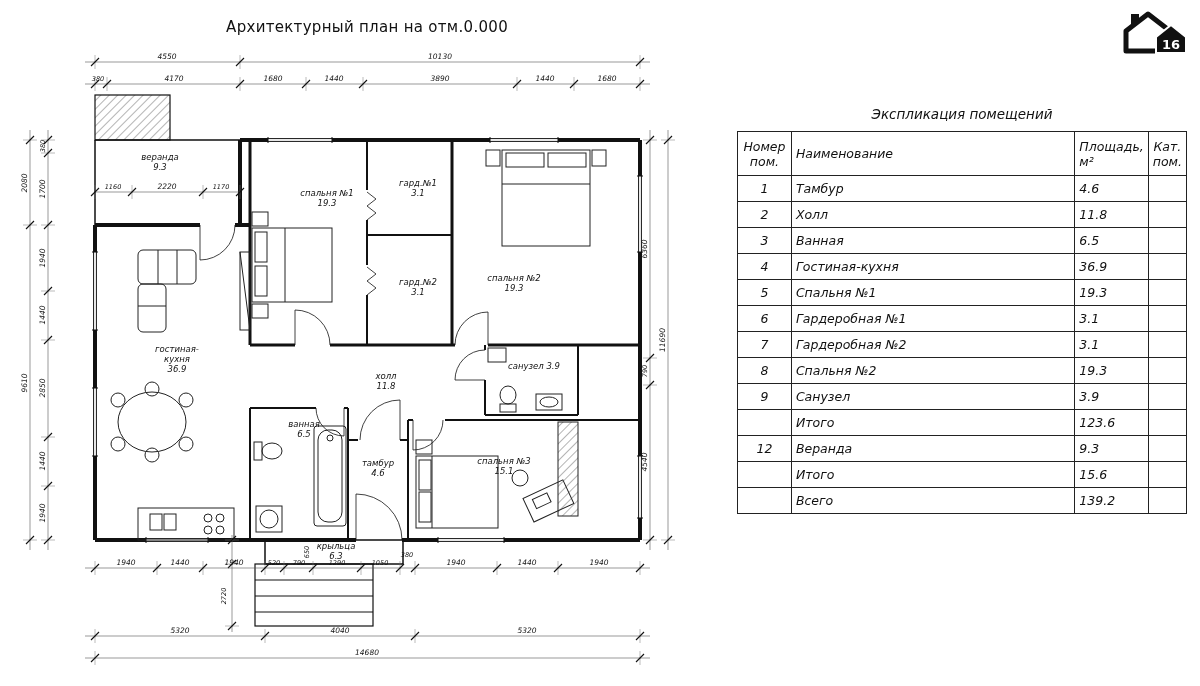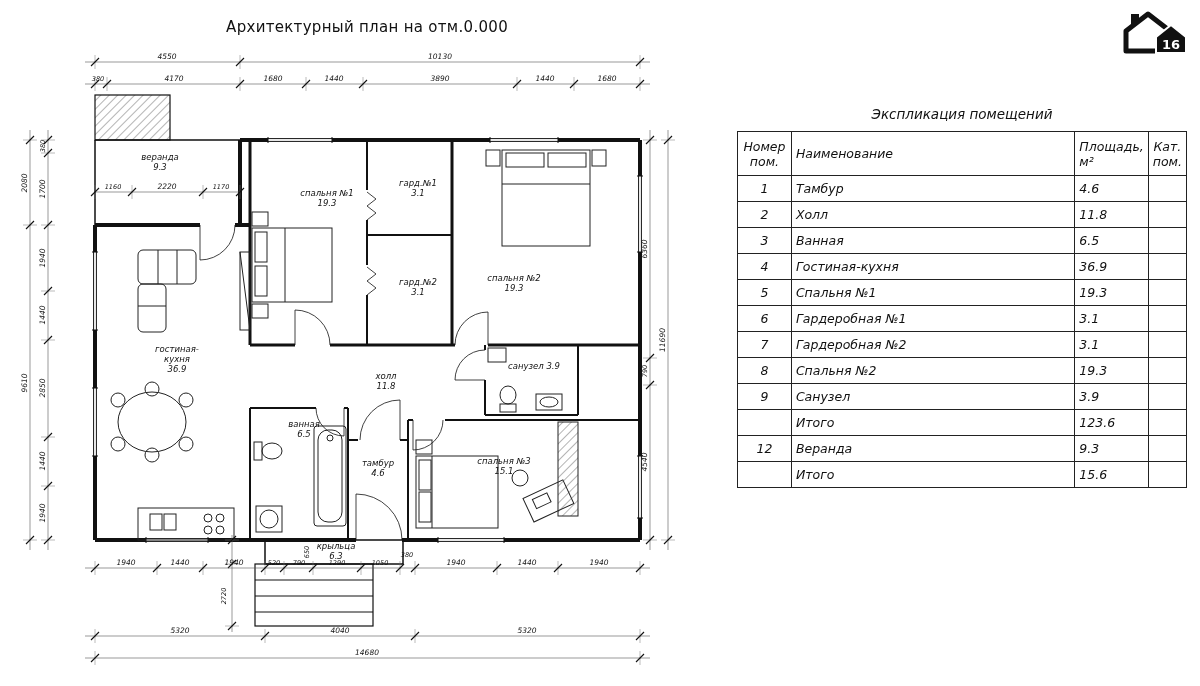--- a/index.html
+++ b/index.html
@@ -482,15 +482,21 @@
           <td class="c-name">Веранда</td>
           <td class="c-area">9.3</td>
           <td class="c-cat"></td>
         </tr>
         <tr>
           <td class="c-num"></td>
           <td class="c-name total-name">Итого</td>
           <td class="c-area">15.6</td>
           <td class="c-cat"></td>
         </tr>
+        <tr>
+          <td class="c-num"></td>
+          <td class="c-name total-name">Всего</td>
+          <td class="c-area">139.2</td>
+          <td class="c-cat"></td>
+        </tr>
       </tbody>
   </table>
 </div>
 
 </body></html>

